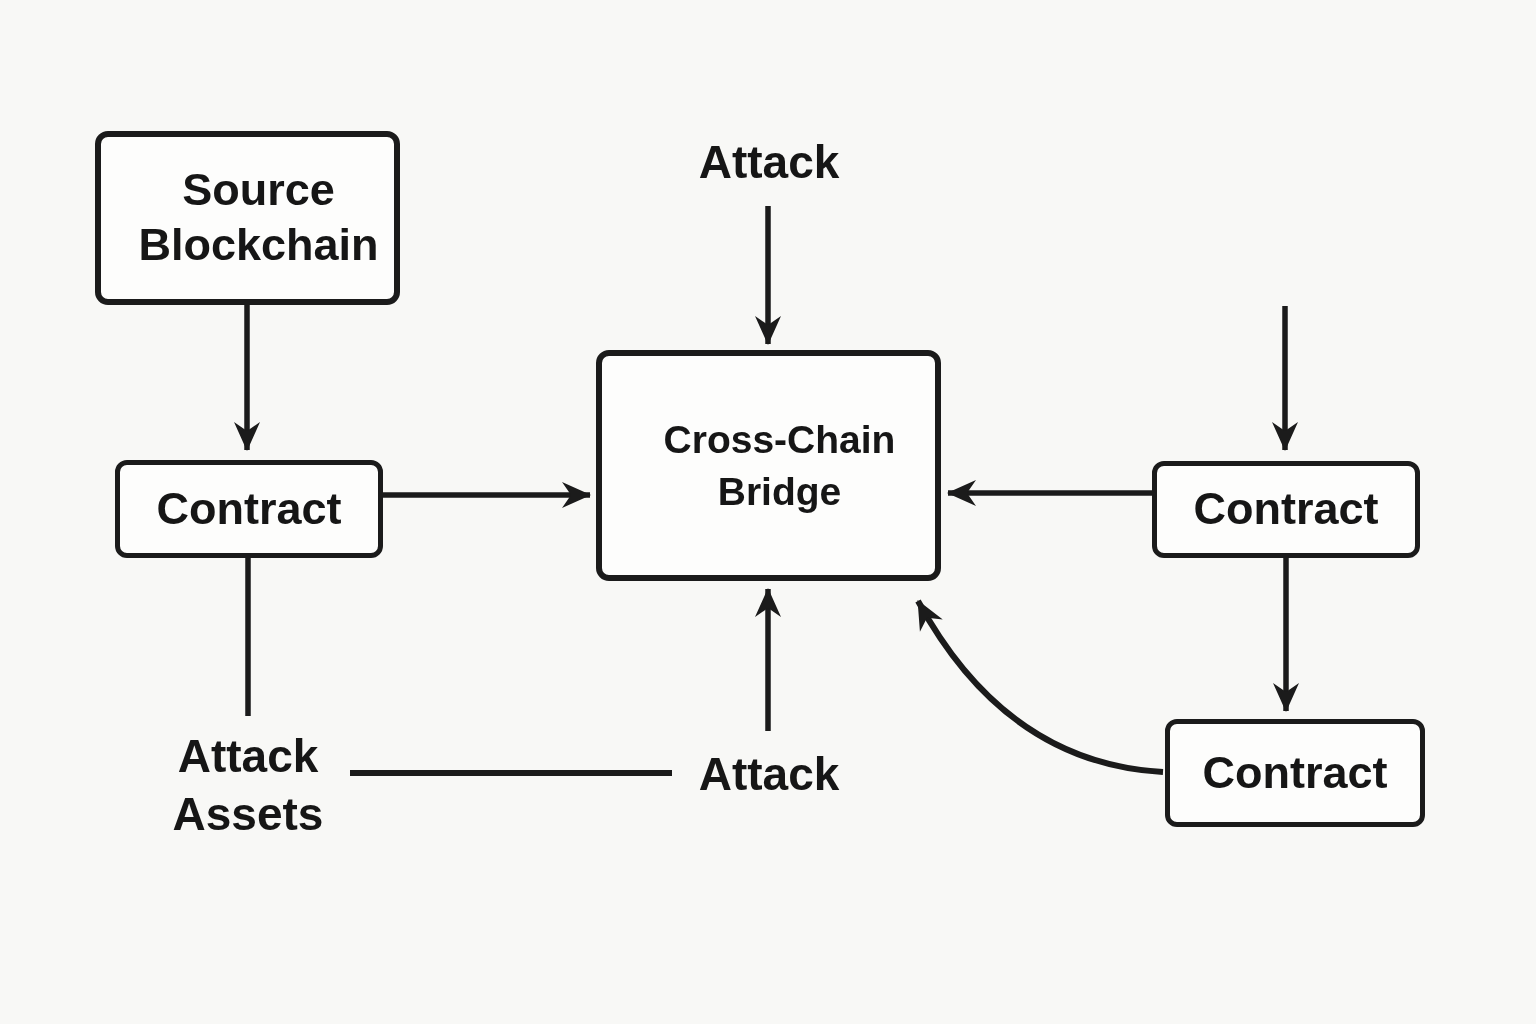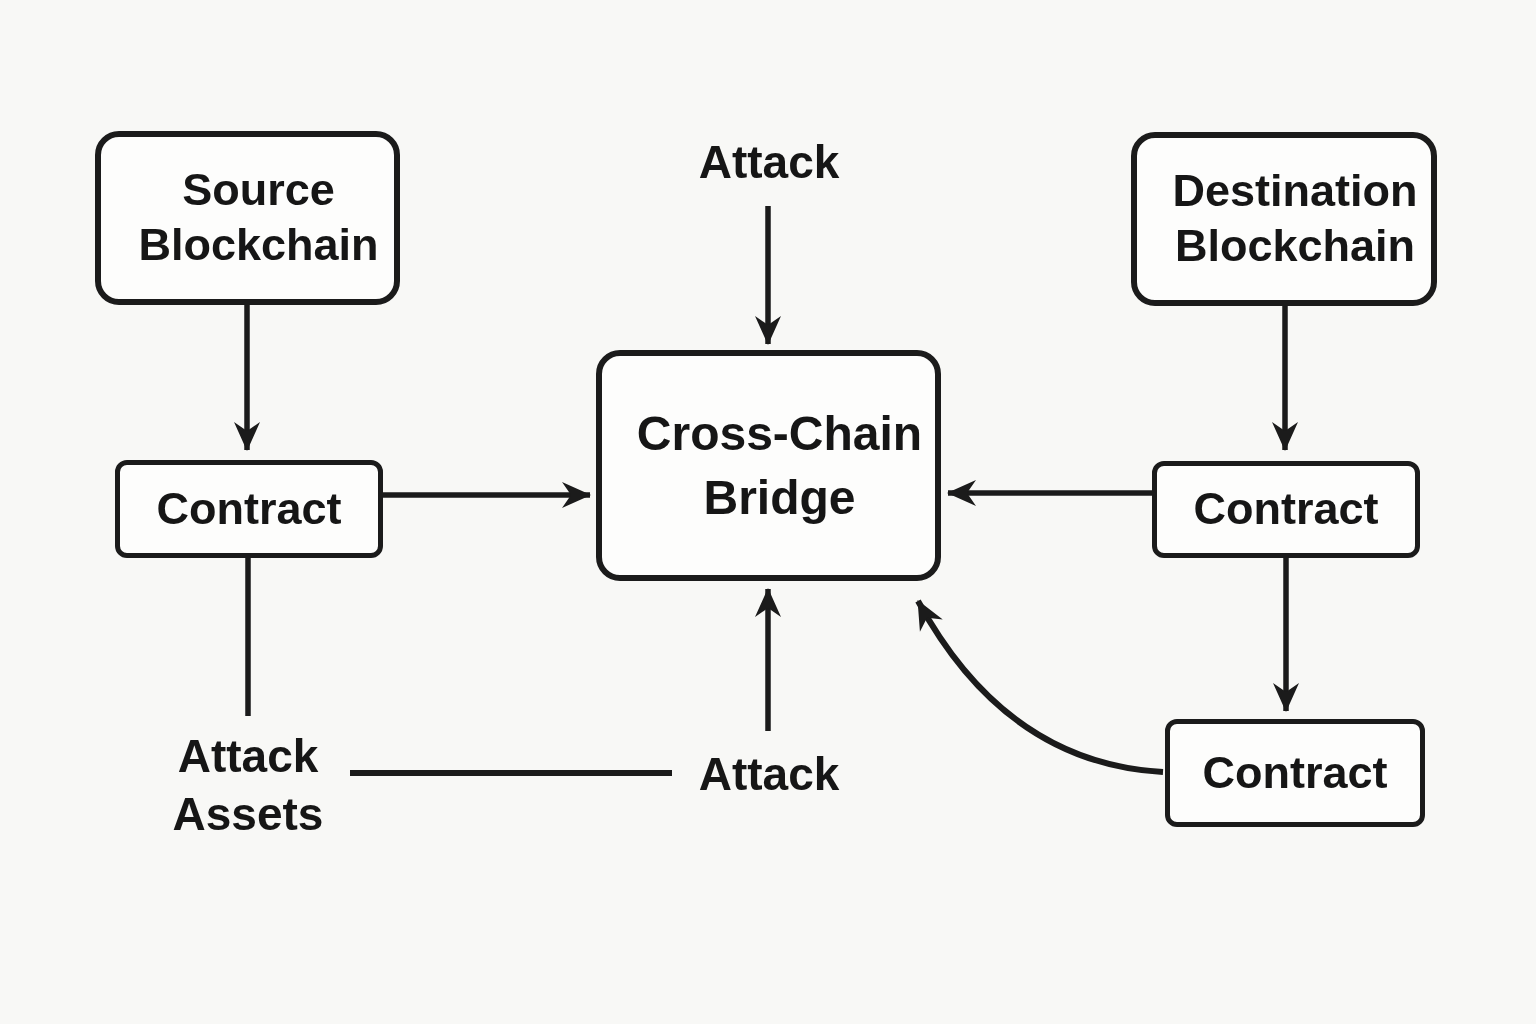--- a/index.html
+++ b/index.html
@@ -32,24 +32,24 @@
     display:flex;
     align-items:center;
     justify-content:center;
     text-align:center;
     font-weight:700;
     font-size:45px;
     line-height:1.22;
     color:var(--text);
   }
   .node.small{border-width:5px;border-radius:12px;}
-  .node.big{border-radius:24px;padding-left:22px;}
+  .node.big{border-radius:13px;padding-left:22px;}
   .node-source{left:95px;top:131px;width:305px;height:174px;}
   .node-destination{left:1131px;top:132px;width:306px;height:174px;}
-  .node-bridge{left:596px;top:350px;width:345px;height:231px;border-radius:20px;font-size:48px;line-height:1.32;}
+  .node-bridge{left:596px;top:350px;width:345px;height:231px;border-radius:20px;font-size:39px;line-height:1.32;}
   .node-contract-left{left:115px;top:460px;width:268px;height:98px;}
   .node-contract-right{left:1152px;top:461px;width:268px;height:97px;}
   .node-contract-bottom{left:1165px;top:719px;width:260px;height:108px;}
   .floating-label{
     position:absolute;
     text-align:center;
     font-weight:700;
     font-size:46px;
     line-height:1.26;
     color:var(--text);
@@ -80,23 +80,20 @@
     <path d="M1163,772 C1055,766 975,706 918,601" stroke="#1b1b1b" stroke-width="6" fill="none" marker-end="url(#ah)"></path>
 
     <path d="M248,558 L248,716" stroke="#1b1b1b" stroke-width="5.5" fill="none"></path>
     <path d="M350,773 L672,773" stroke="#1b1b1b" stroke-width="6" fill="none"></path>
   </svg>
 
   <div class="node big node-source">
     <span>Source Blockchain</span>
   </div>
 
-  <div class="node big node-destination">
-    <span>Destination Blockchain</span>
-  </div>
 
   <div class="node big node-bridge">
     <span>Cross-Chain Bridge</span>
   </div>
 
   <div class="node small node-contract-left">
     <span>Contract</span>
   </div>
 
   <div class="node small node-contract-right">

